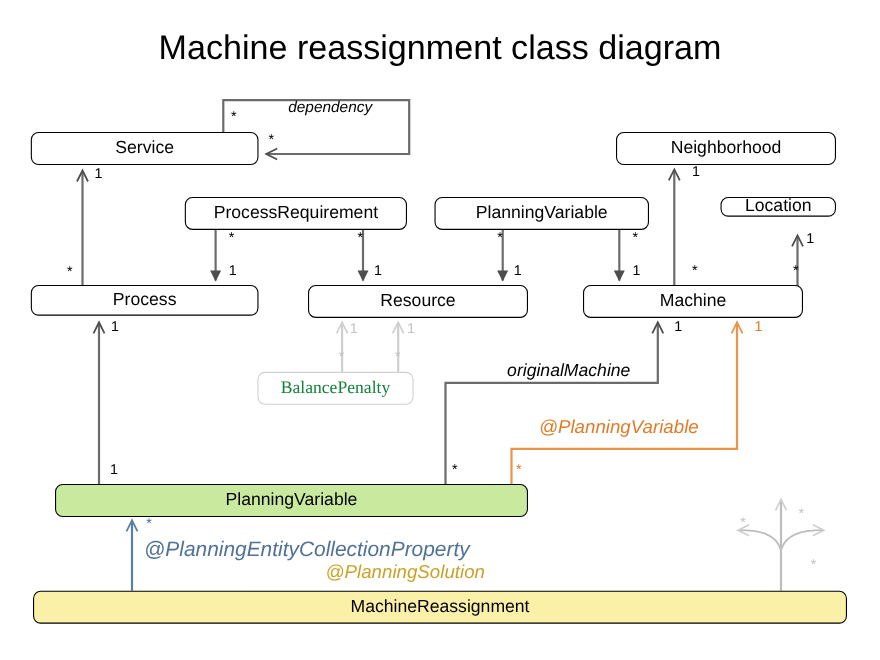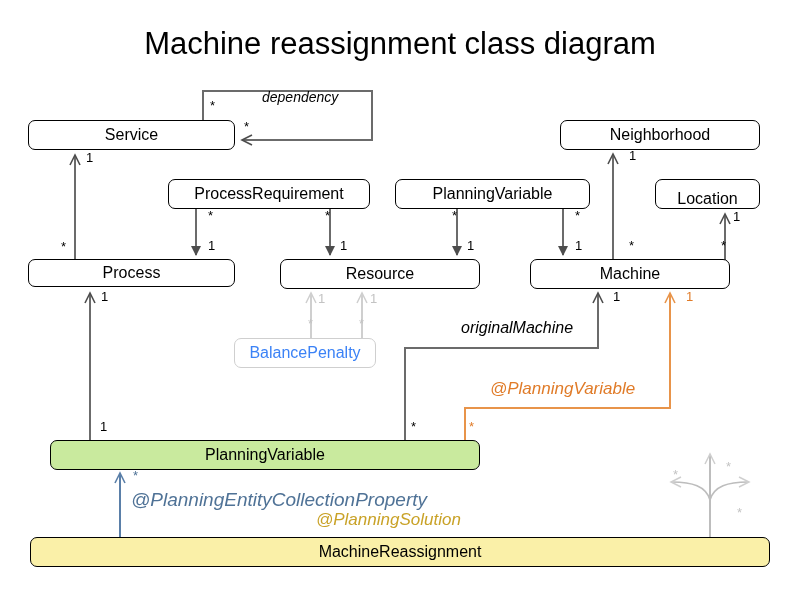--- a/index.html
+++ b/index.html
@@ -9,21 +9,21 @@
   svg#wires{position:absolute;left:0;top:0;width:800px;height:600px;}
 
   .title{position:absolute;left:0;top:26px;width:800px;text-align:center;
          font-size:31px;color:#000;}
 
   .cls{position:absolute;box-sizing:border-box;border:1.6px solid #000;
        border-radius:7px;background:#ffffff;display:flex;align-items:center;
        justify-content:center;font-size:16px;color:#000;}
   .cls.green{background:#c9ea9e;}
   .cls.yellow{background:#faf0a8;}
-  .cls.faded{border-color:#cfcfcf;color:#3b82f6;background:#fff;}
+  .cls.faded{border-color:#cfcfcf;color:#15803d;background:#fff;font-family:Liberation Serif, serif;}
 
   .anno{position:absolute;font-style:italic;white-space:nowrap;text-align:right;}
   .mult{position:absolute;font-size:13px;color:#000;white-space:nowrap;}
   .mult.orange{color:#e07b28;}
   .mult.faded{color:#c3c3c3;}
   .mult.blue{color:#4f7296;}
   .lbl-italic{position:absolute;font-style:italic;font-size:16px;color:#000;
               white-space:nowrap;}
 </style>
 </head>
@@ -127,21 +127,21 @@
   </div>
 
   <div class="cls" style="left:560px;top:120px;width:200px;height:30px;">
     <span>Neighborhood</span>
   </div>
 
   <div class="cls" style="left:395px;top:179px;width:195px;height:30px;">
     <span>PlanningVariable</span>
   </div>
 
-  <div class="cls" style="left:655px;top:179px;width:105px;height:30px;align-items:flex-end;">
+  <div class="cls" style="left:655px;top:179px;width:105px;height:18px;">
     <span>Location</span>
   </div>
 
   <div class="cls" style="left:28px;top:259px;width:207px;height:28px;">
     <span>Process</span>
   </div>
 
   <div class="cls" style="left:280px;top:259px;width:200px;height:30px;">
     <span>Resource</span>
   </div>
@@ -160,25 +160,25 @@
 
   <div class="cls yellow" style="left:30px;top:537px;width:740px;height:30px;">
     <span>MachineReassignment</span>
   </div>
 
 
   <div class="anno" style="left:490px;top:379px;font-size:17px;color:#e07b28;">@PlanningVariable</div>
 
   <div class="anno" style="left:131px;top:489px;font-size:19px;color:#4f7296;">@PlanningEntityCollectionProperty</div>
 
-  <div class="anno" style="left:316px;top:510px;font-size:17px;color:#c9a227;">@PlanningSolution</div>
+  <div class="anno" style="left:296px;top:510px;font-size:17px;color:#c9a227;">@PlanningSolution</div>
 
   <div class="lbl-italic" style="left:262px;top:89px;font-size:14px;">dependency</div>
 
-  <div class="lbl-italic" style="left:461px;top:319px;font-style:italic;">originalMachine</div>
+  <div class="lbl-italic" style="left:461px;top:329px;font-style:italic;">originalMachine</div>
 
   <div class="mult" style="left:210px;top:98px;">*</div>
   <div class="mult" style="left:244px;top:119px;">*</div>
 
   <div class="mult" style="left:86px;top:150px;">1</div>
   <div class="mult" style="left:61px;top:239px;">*</div>
 
   <div class="mult" style="left:208px;top:208px;">*</div>
   <div class="mult" style="left:208px;top:238px;">1</div>
 

